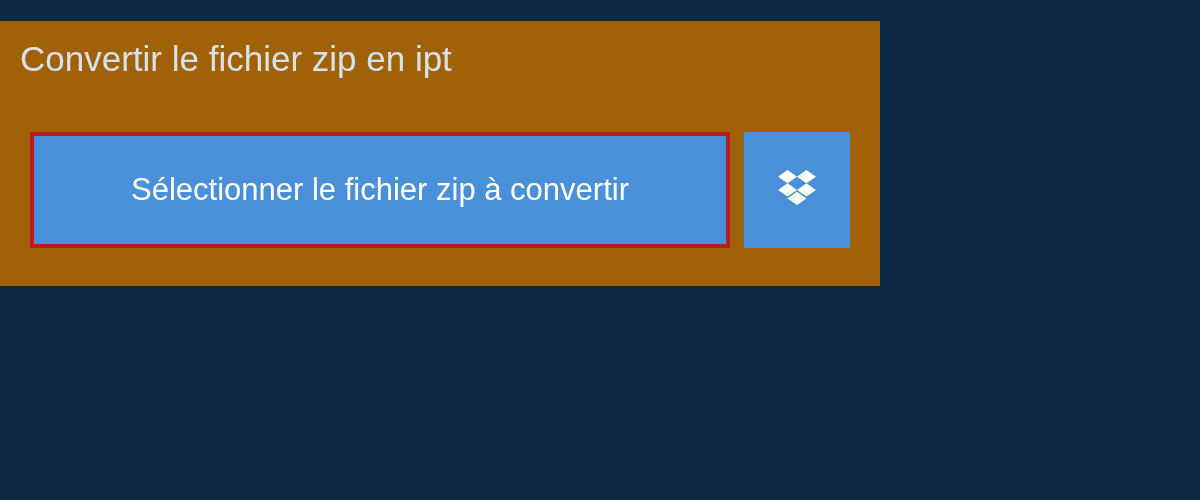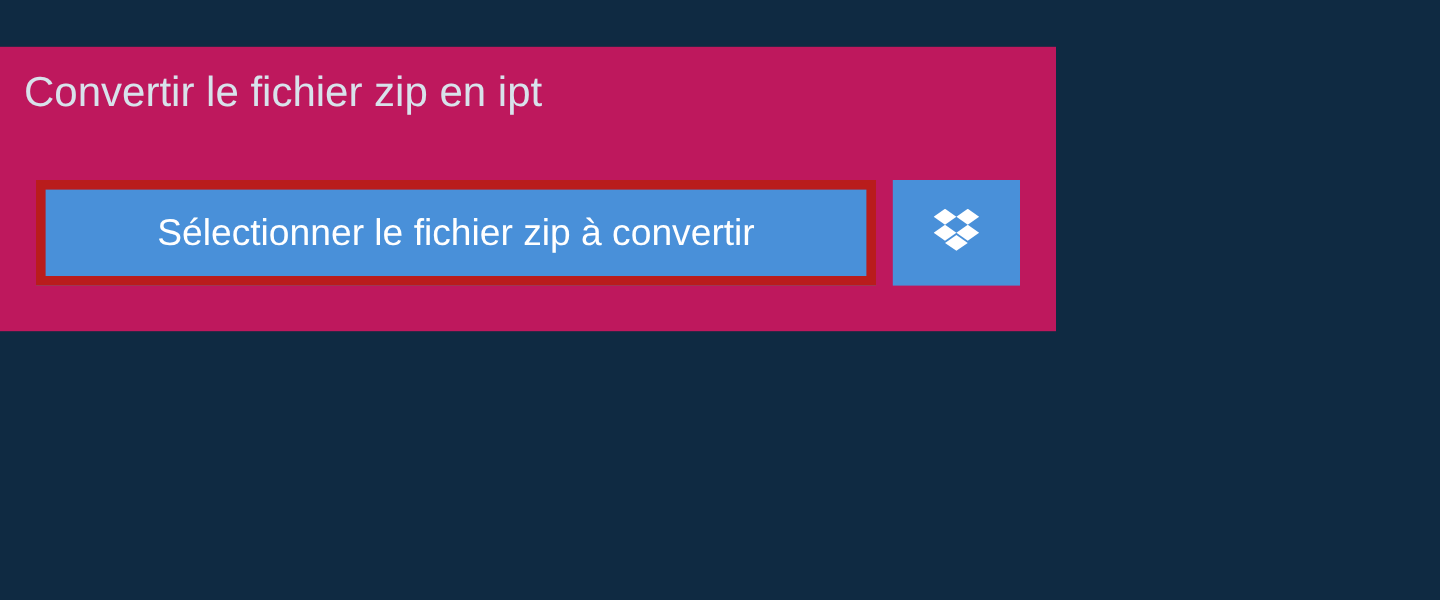--- a/index.html
+++ b/index.html
@@ -8,47 +8,47 @@
       box-sizing: border-box;
     }
     body {
       background: #0f2a42;
       font-family: -apple-system, BlinkMacSystemFont, "Segoe UI", Helvetica, Arial, sans-serif;
       width: 1200px;
       height: 500px;
       overflow: hidden;
     }
     .container {
-      background: #be185d;
+      background: #a16207;
       width: 880px;
-      margin-top: 39px;
+      margin-top: 21px;
       padding-bottom: 38px;
     }
     .title-bar {
       display: inline-block;
       padding: 18px 30px 18px 20px;
     }
     .title {
       color: #d8e2eb;
       font-size: 35px;
       font-weight: 400;
     }
     .button-row {
       display: flex;
       gap: 14px;
       padding: 0 30px;
       margin-top: 35px;
     }
     .select-button {
       background: #4990d9;
-      border: 8px solid #b91c1c;
+      border: 4px solid #b91c1c;
       color: #ffffff;
       font-size: 31px;
       font-weight: 400;
-      padding: 18px 50px;
+      padding: 36px 50px;
       cursor: pointer;
       display: flex;
       align-items: center;
       justify-content: center;
       flex: 0 0 auto;
       width: 700px;
     }
     .dropbox-button {
       background: #4990d9;
       width: 106px;

